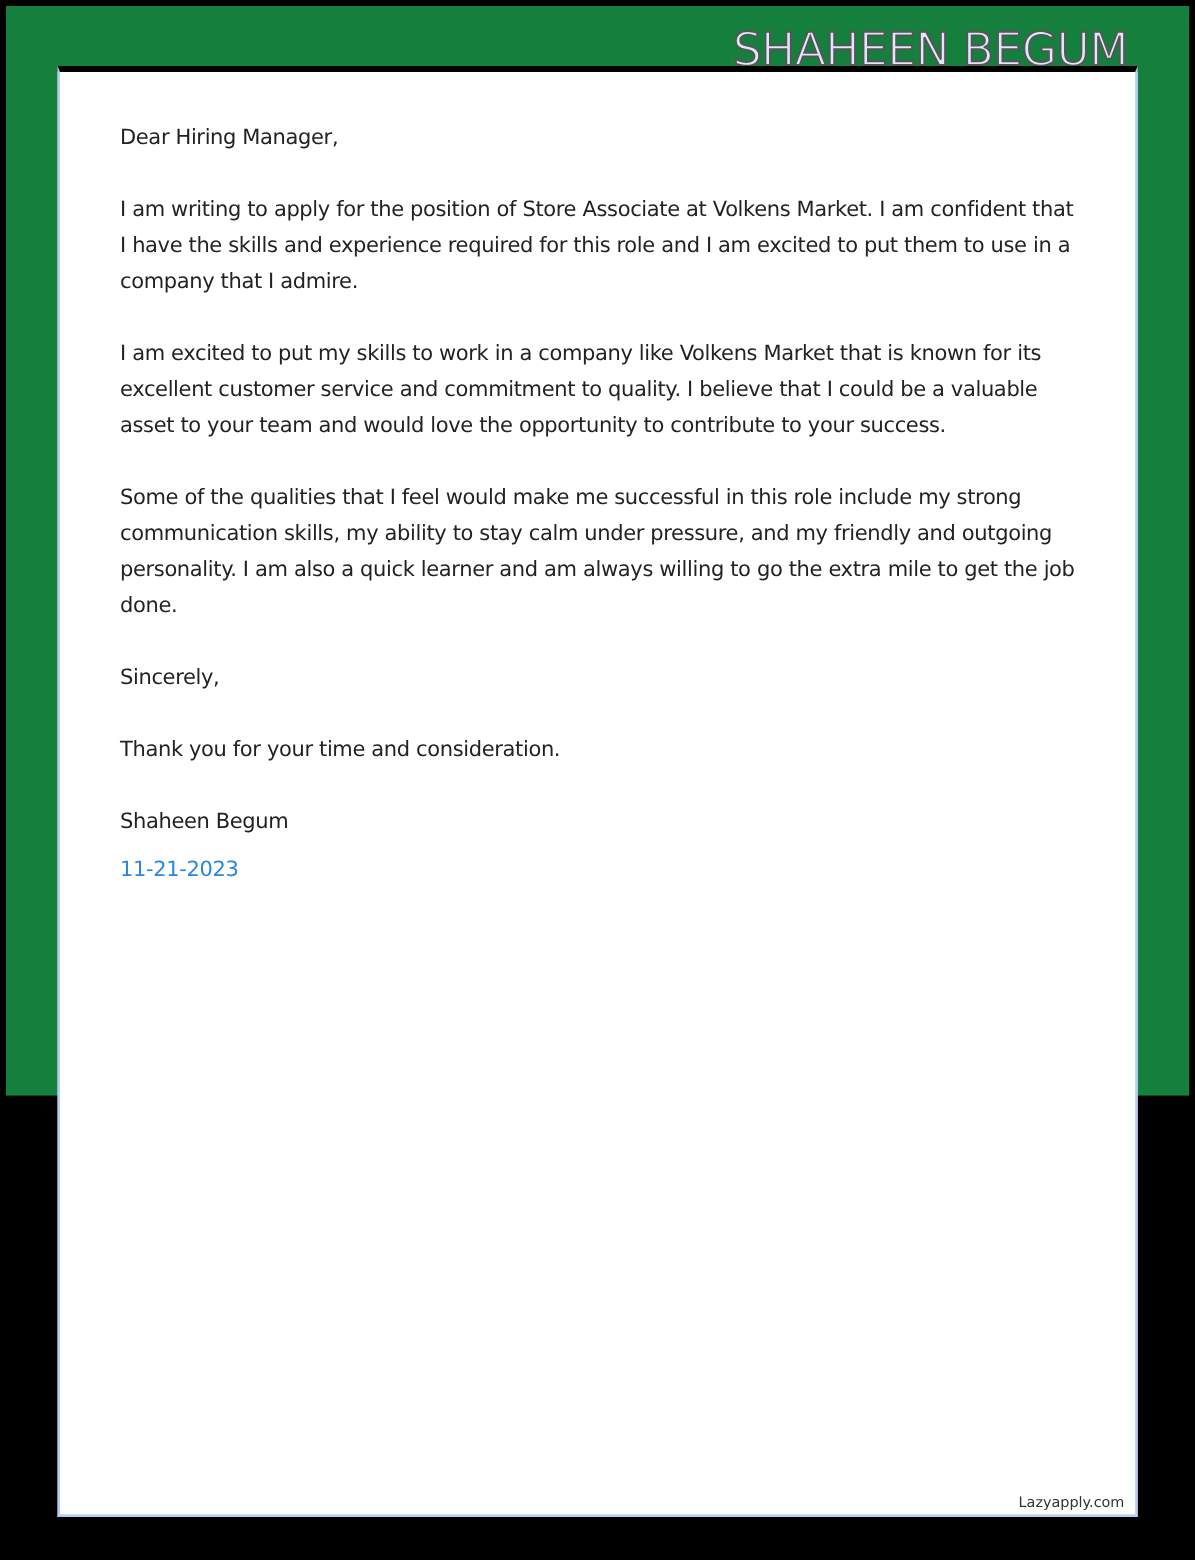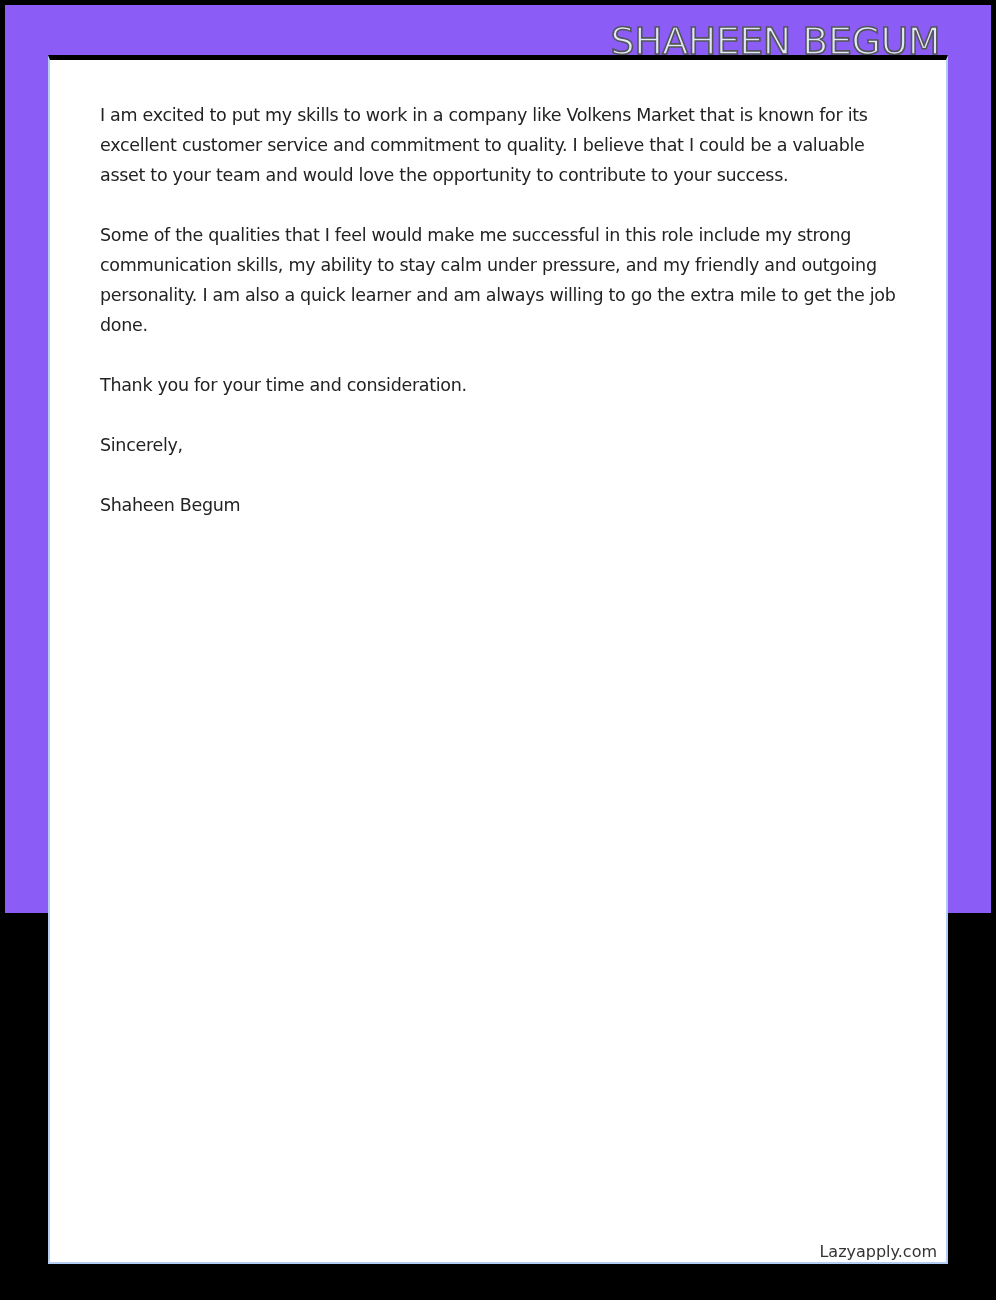--- a/index.html
+++ b/index.html
@@ -13,21 +13,21 @@
       position: relative;
       overflow: hidden;
       font-family: "DejaVu Sans", sans-serif;
     }
     .frame {
       position: absolute;
       left: 5px;
       top: 5px;
       width: 986px;
       height: 908px;
-      background: #8b5cf6;
+      background: #15803d;
     }
     .name-heading {
       position: absolute;
       right: 51px;
       top: 14px;
       font-family: "DejaVu Sans", sans-serif;
       font-size: 38px;
       font-weight: normal;
       letter-spacing: -0.5px;
       line-height: 44px;
@@ -66,36 +66,39 @@
     }
     .date {
       color: #2b88e0;
       margin: 0;
     }
     .footer-credit {
       position: absolute;
       right: 9px;
       bottom: 2px;
       font-family: "DejaVu Sans", sans-serif;
-      font-size: 16px;
+      font-size: 12px;
       color: #333333;
       line-height: 16px;
       text-align: center;
     }
   </style>
 </head>
 <body>
 
 <div class="frame">
   <div class="name-heading">SHAHEEN BEGUM</div>
 
   <div class="page">
     <div class="letter-body">
+      <p class="para">Dear Hiring Manager,</p>
+      <p class="para">I am writing to apply for the position of Store Associate at Volkens Market. I am confident that I have the skills and experience required for this role and I am excited to put them to use in a company that I admire.</p>
       <p class="para">I am excited to put my skills to work in a company like Volkens Market that is known for its excellent customer service and commitment to quality. I believe that I could be a valuable asset to your team and would love the opportunity to contribute to your success.</p>
       <p class="para">Some of the qualities that I feel would make me successful in this role include my strong communication skills, my ability to stay calm under pressure, and my friendly and outgoing personality. I am also a quick learner and am always willing to go the extra mile to get the job done.</p>
+      <p class="para">Sincerely,</p>
       <p class="para">Thank you for your time and consideration.</p>
-      <p class="para">Sincerely,</p>
       <p class="signature-name">Shaheen Begum</p>
+      <p class="date">11-21-2023</p>
     </div>
 
     <div class="footer-credit">Lazyapply.com</div>
   </div>
 </div>
 
 </body></html>

